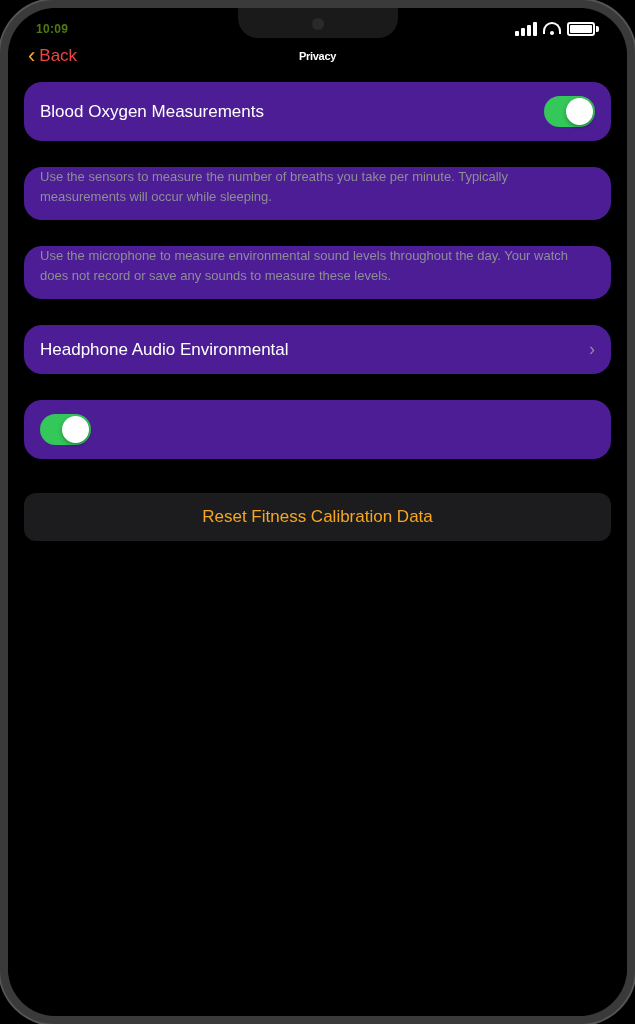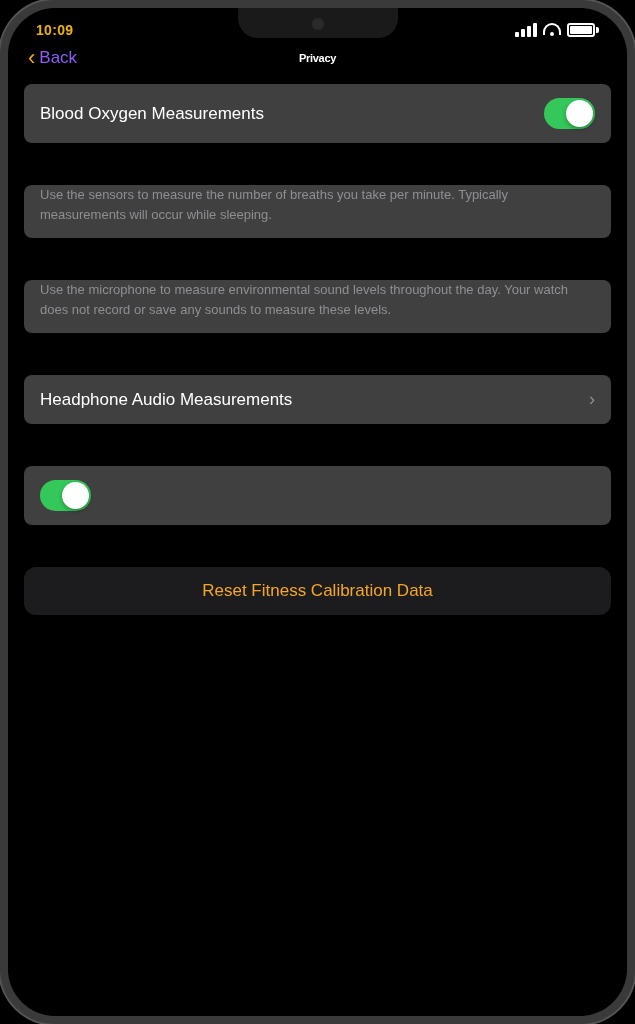--- a/index.html
+++ b/index.html
@@ -78,22 +78,22 @@
     .status-bar {
       display: flex;
       justify-content: space-between;
       align-items: center;
       padding: 14px 28px 6px;
       background: #000;
       flex-shrink: 0;
     }
 
     .status-time {
-      color: #eab308;
-      font-size: 14px;
+      color: #4d7c0f;
+      font-size: 12px;
       font-weight: 600;
       letter-spacing: 0.3px;
     }
 
     .status-icons {
       display: flex;
       align-items: center;
       gap: 6px;
     }
 
@@ -182,21 +182,21 @@
     }
 
     .back-chevron {
       color: #f5a623;
       font-size: 22px;
       font-weight: 300;
       line-height: 1;
     }
 
     .back-label {
-      color: #8b5cf6;
+      color: #ef4444;
       font-size: 17px;
       font-weight: 400;
     }
 
     .nav-title {
       color: #fff;
       font-size: 11px;
       font-weight: 600;
       letter-spacing: -0.3px;
     }
@@ -206,23 +206,23 @@
       flex: 1;
       overflow-y: auto;
       padding: 10px 16px 30px;
       background: #000;
     }
 
     .scroll-content::-webkit-scrollbar { display: none; }
 
     
     .settings-card {
-      background: #404040;
-      border-radius: 8px;
-      margin-bottom: 24px;
+      background: #4c1d95;
+      border-radius: 18px;
+      margin-bottom: 8px;
       overflow: hidden;
     }
 
     .settings-row {
       display: flex;
       align-items: center;
       justify-content: space-between;
       padding: 14px 16px;
     }
 
@@ -271,20 +271,21 @@
     .chevron-icon {
       color: #8e8e93;
       font-size: 18px;
       font-weight: 400;
     }
 
     
     .reset-card {
       background: #1c1c1e;
       border-radius: 12px;
+      margin-top: 8px;
     }
 
     .reset-row {
       padding: 14px 16px;
       display: flex;
       align-items: center;
       justify-content: center;
       cursor: pointer;
     }
 
@@ -354,21 +355,21 @@
       <div class="section-spacer"></div>
 
       <div class="settings-card">
         <div class="description-text">Use the microphone to measure environmental sound levels throughout the day. Your watch does not record or save any sounds to measure these levels.</div>
       </div>
 
       <div class="section-spacer"></div>
 
       <div class="settings-card">
         <div class="settings-row">
-          <span class="settings-row-label">Headphone Audio Measurements</span>
+          <span class="settings-row-label">Headphone Audio Environmental</span>
           <span class="chevron-icon">›</span>
         </div>
       </div>
 
       <div class="section-spacer"></div>
 
       <div class="settings-card">
         <div class="settings-row">
           <div class="toggle">
             <div class="toggle-knob"></div>

